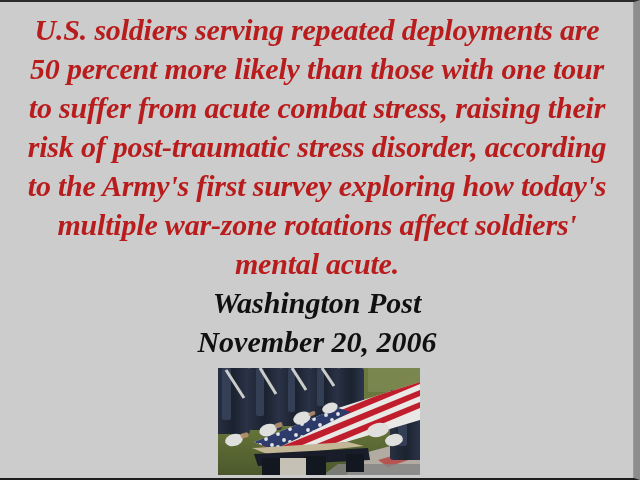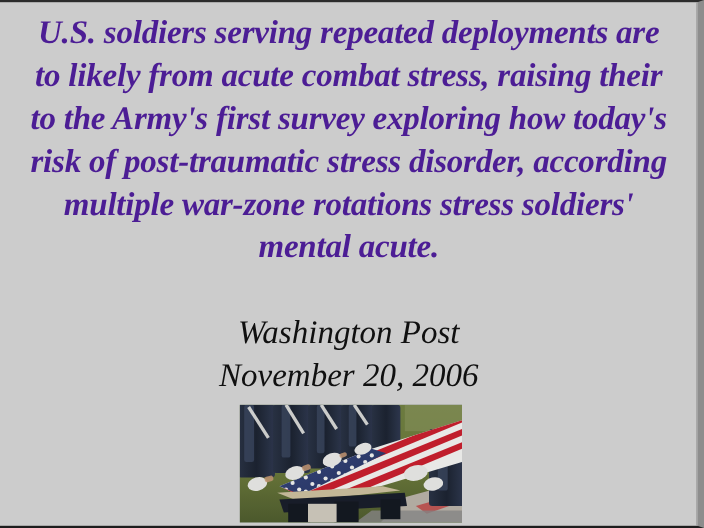--- a/index.html
+++ b/index.html
@@ -45,38 +45,38 @@
     width: 634px;
     text-align: center;
   }
 
   .quote-line {
     display: block;
     font-style: italic;
     font-weight: 700;
     font-size: 30px;
     line-height: 39px;
-    color: #4c1d95;
+    color: #b91c1c;
     letter-spacing: -0.2px;
     white-space: nowrap;
     text-align: center;
   }
 
   #attribution-block {
     position: absolute;
     top: 281px;
     left: 0;
     width: 634px;
     text-align: center;
   }
 
   .attribution-line {
     display: block;
     font-style: italic;
-    font-weight: 400;
+    font-weight: 700;
     font-size: 30px;
     line-height: 39px;
     color: #101010;
     white-space: nowrap;
   }
 
   
   #photo {
     position: absolute;
     left: 218px;
@@ -92,24 +92,25 @@
     height: 107px;
   }
 </style>
 </head>
 <body>
 
 <div id="slide">
 
   <div id="quote-block">
     <span class="quote-line">U.S. soldiers serving repeated deployments are</span>
-    <span class="quote-line">to likely from acute combat stress, raising their</span>
+    <span class="quote-line">50 percent more likely than those with one tour</span>
+    <span class="quote-line">to suffer from acute combat stress, raising their</span>
+    <span class="quote-line">risk of post-traumatic stress disorder, according</span>
     <span class="quote-line">to the Army's first survey exploring how today's</span>
-    <span class="quote-line">risk of post-traumatic stress disorder, according</span>
-    <span class="quote-line">multiple war-zone rotations stress soldiers'</span>
+    <span class="quote-line">multiple war-zone rotations affect soldiers'</span>
     <span class="quote-line">mental acute.</span>
   </div>
 
   <div id="attribution-block">
     <span class="attribution-line">Washington Post</span>
     <span class="attribution-line">November 20, 2006</span>
   </div>
 
   <div id="photo">
     <svg viewBox="0 0 202 107" preserveAspectRatio="none">

